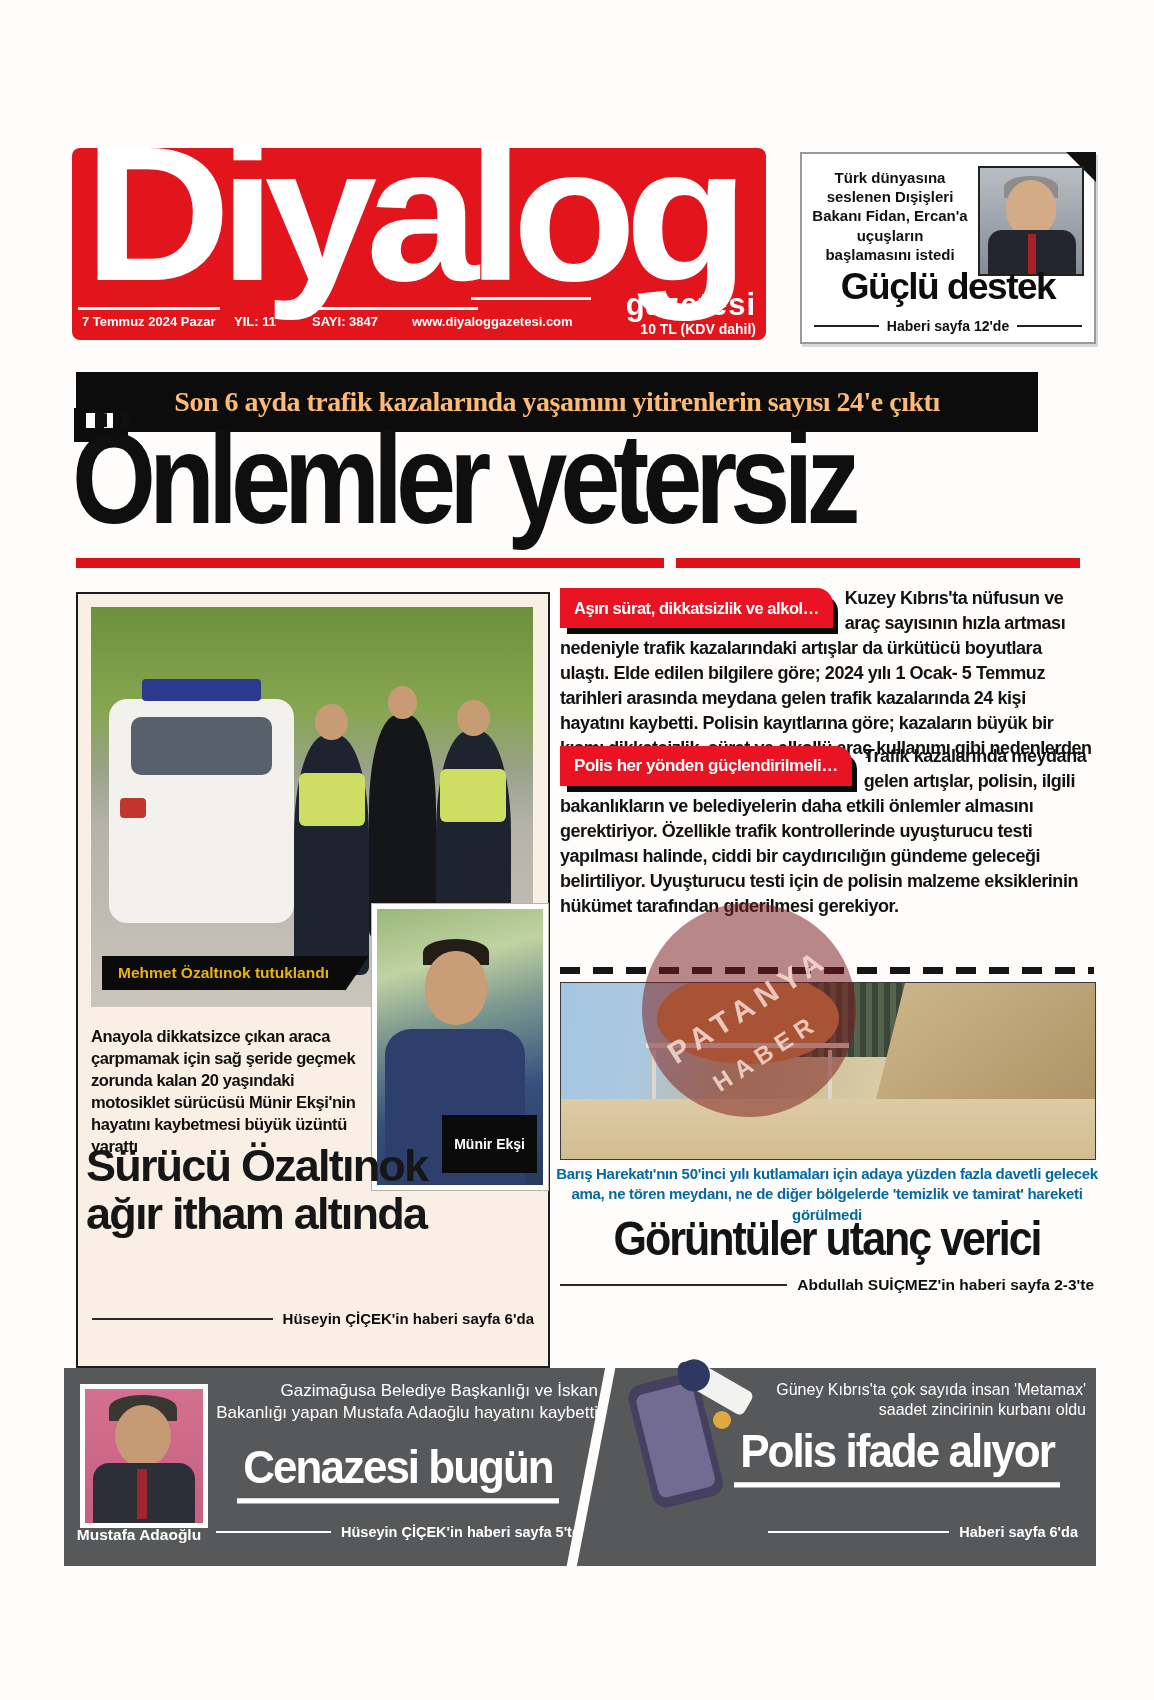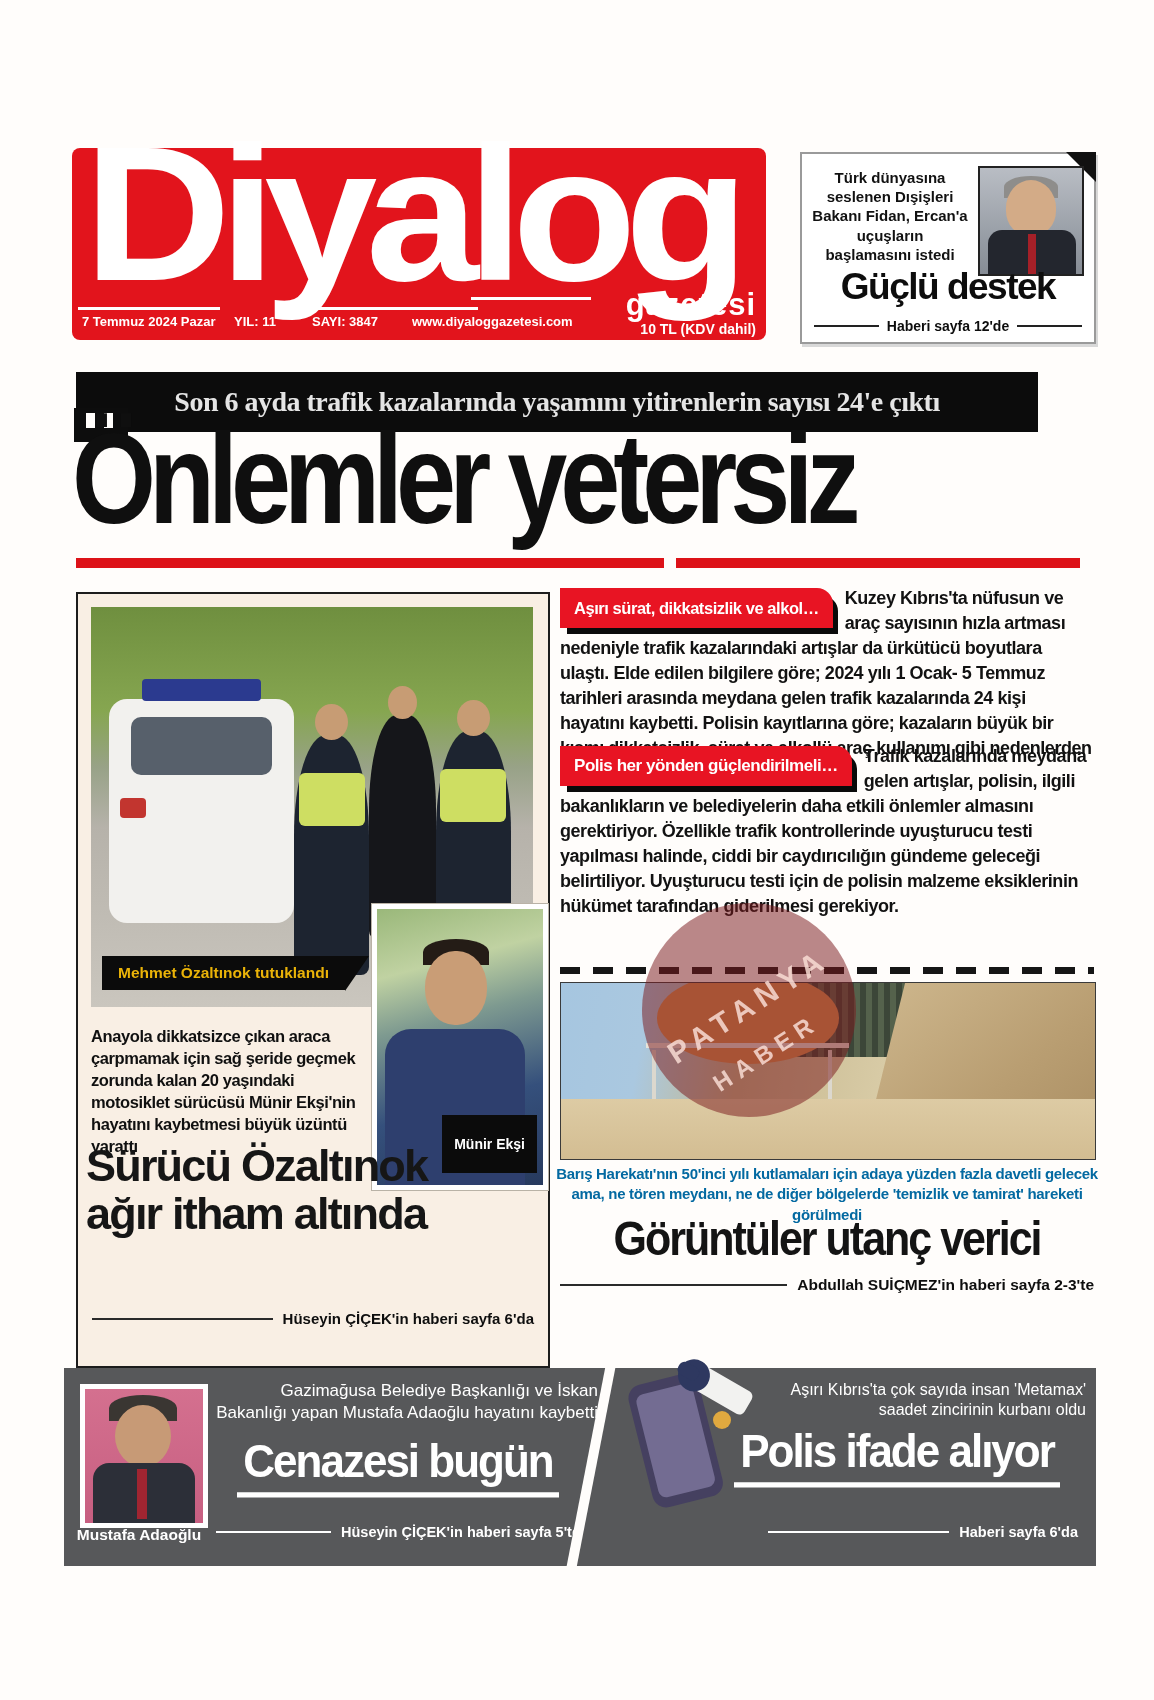--- a/index.html
+++ b/index.html
@@ -24,21 +24,21 @@
   .support-photo{position:absolute;right:10px;top:12px;width:102px;height:106px;border:2px solid #222;background:linear-gradient(180deg,#b9bdc4 0%,#9aa0a8 60%,#868c95 100%);overflow:hidden;}
   .support-photo .head{position:absolute;left:26px;top:12px;width:50px;height:56px;border-radius:50% 50% 45% 45%;background:#d3ab87;}
   .support-photo .hair{position:absolute;left:24px;top:8px;width:54px;height:22px;border-radius:50% 50% 0 0;background:#8e8d8b;}
   .support-photo .suit{position:absolute;left:8px;top:62px;width:88px;height:46px;border-radius:14px 14px 0 0;background:#23262e;}
   .support-photo .tie{position:absolute;left:48px;top:66px;width:8px;height:40px;background:#a52028;}
   .support-headline{position:absolute;left:0;right:0;top:112px;text-align:center;font-size:37px;font-weight:800;letter-spacing:-1.5px;color:#0d0d0d;}
   .support-byline{position:absolute;left:12px;right:12px;bottom:8px;display:flex;align-items:center;gap:8px;font-size:14px;font-weight:800;color:#0d0d0d;}
   .support-byline .rule{flex:1;height:2px;background:#222;}
 
   
-  .banner{position:absolute;left:76px;top:372px;width:962px;height:60px;background:#0c0c0c;color:#e5e5e5;
+  .banner{position:absolute;left:76px;top:372px;width:962px;height:60px;background:#0c0c0c;color:#fdba74;
           font-family:"Liberation Serif",serif;font-weight:700;font-size:28px;line-height:60px;text-align:center;letter-spacing:-0.5px;}
   .quote-deco{position:absolute;left:74px;top:408px;width:54px;height:34px;background:#0d0d0d;}
   .quote-deco i{position:absolute;top:5px;width:9px;height:15px;background:#fffdfb;}
   .main-headline{position:absolute;left:72px;top:416px;width:1012px;font-size:108px;font-weight:700;letter-spacing:-7px;line-height:1;color:#0f0f0f;transform:scaleY(1.18);transform-origin:left top;white-space:nowrap;}
   .red-bar{position:absolute;top:558px;height:10px;background:#dd1218;}
 
   
   .left-panel{position:absolute;left:76px;top:592px;width:470px;height:772px;background:#f9efe4;border:2px solid #1c1c1c;}
   .main-photo{position:absolute;left:13px;top:13px;width:442px;height:400px;overflow:hidden;
       background:linear-gradient(180deg,#6f8f3f 0%,#86a650 26%,#98a287 40%,#b6b2aa 55%,#cac6be 100%);}
@@ -105,21 +105,21 @@
   .obit-photo .head{position:absolute;left:30px;top:16px;width:56px;height:62px;border-radius:50%;background:#c79a76;}
   .obit-photo .hair{position:absolute;left:24px;top:6px;width:68px;height:26px;border-radius:50% 50% 0 0;background:#3a3632;}
   .obit-photo .suit{position:absolute;left:8px;top:74px;width:102px;height:60px;border-radius:16px 16px 0 0;background:#2c2f38;}
   .obit-photo .tie{position:absolute;left:52px;top:80px;width:10px;height:50px;background:#a02531;}
   .obit-label{position:absolute;left:0px;top:158px;width:150px;text-align:center;color:#fff;font-size:15.5px;font-weight:800;}
   .band-intro{position:absolute;color:#fff;font-weight:400;text-align:right;line-height:1.28;}
   .bl-intro{left:142px;top:12px;width:392px;font-size:17px;}
   .br-intro{left:146px;top:12px;width:340px;font-size:16px;}
   .band-headline{position:absolute;text-align:center;color:#fff;}
   .band-headline b{display:inline-block;font-size:44px;font-weight:800;letter-spacing:-2px;border-bottom:5px solid #fff;padding:0 6px 5px;white-space:nowrap;transform:scaleY(1.05);}
-  .bl-headline{left:118px;top:68px;width:432px;}
+  .bl-headline{left:118px;top:74px;width:432px;}
   .br-headline{left:104px;top:58px;width:386px;}
   .band-byline{position:absolute;display:flex;align-items:center;gap:10px;color:#fff;font-size:14.5px;font-weight:800;}
   .band-byline .rule{flex:1;height:2px;background:#fff;}
   .bl-byline{left:152px;right:20px;top:156px;}
   .br-byline{left:168px;right:18px;top:156px;}
   .phone-illus{position:absolute;left:4px;top:-26px;width:160px;height:180px;z-index:7;}
 </style>
 </head>
 <body>
 
@@ -264,21 +264,21 @@
           <rect x="36" y="36" width="72" height="126" rx="14" fill="#454060"></rect>
           <rect x="43" y="46" width="58" height="106" rx="8" fill="#736c92"></rect>
         </g>
         <g transform="rotate(30 100 60)">
           <rect x="78" y="28" width="62" height="26" rx="6" fill="#f2f2f0"></rect>
           <circle cx="78" cy="42" r="16" fill="#2e3860"></circle>
           <rect x="60" y="34" width="22" height="14" rx="6" fill="#2e3860"></rect>
         </g>
         <circle cx="118" cy="78" r="9" fill="#e0a93f"></circle>
       </svg>
-      <div class="band-intro br-intro">Aşırı Kıbrıs'ta çok sayıda insan 'Metamax' saadet zincirinin kurbanı oldu</div>
+      <div class="band-intro br-intro">Güney Kıbrıs'ta çok sayıda insan 'Metamax' saadet zincirinin kurbanı oldu</div>
       <div class="band-headline br-headline">
         <b>Polis ifade alıyor</b>
       </div>
       <div class="band-byline br-byline">
         <div class="rule"></div>
         <span>Haberi sayfa 6'da</span>
       </div>
     </div>
   </div>
   <div class="slash"></div>

